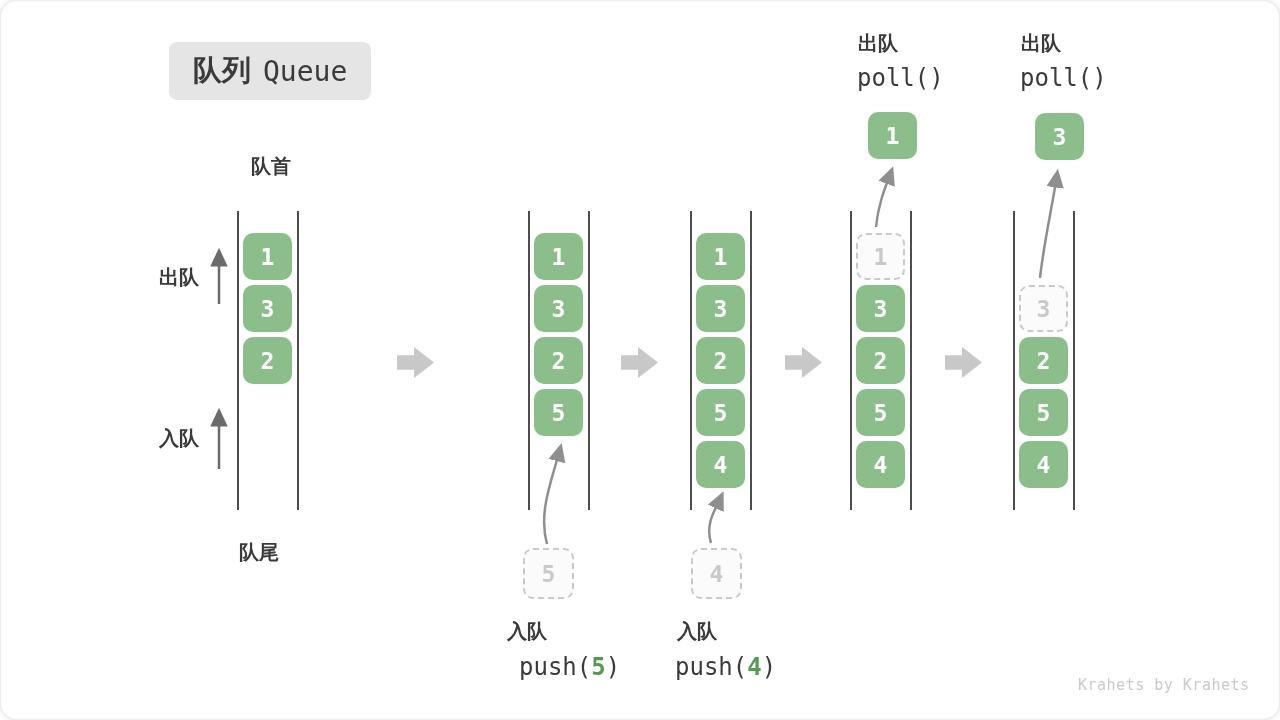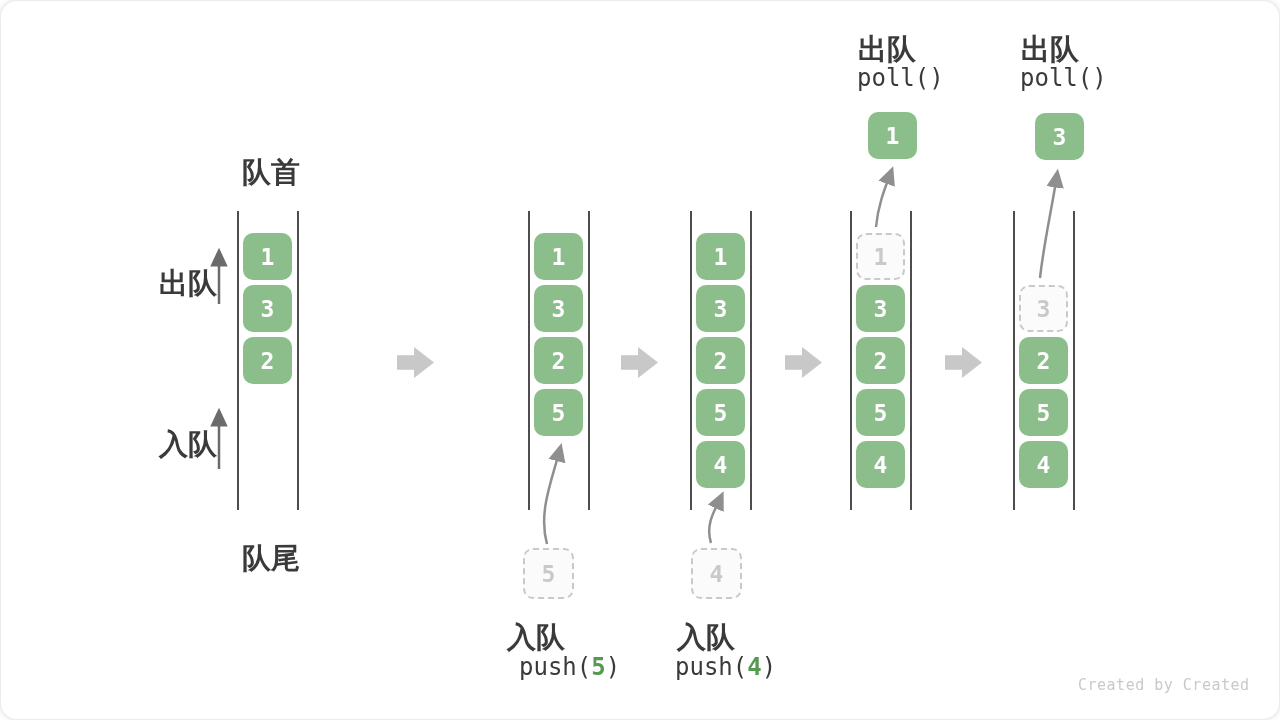--- a/index.html
+++ b/index.html
@@ -15,21 +15,21 @@
   .abs{position:absolute;}
   
   .title-badge{
     left:169px;top:42px;height:58px;padding:0 24px;
     background:#e5e5e5;border-radius:8px;
     display:flex;align-items:center;gap:12px;
   }
   .title-zh{font-weight:bold;font-size:29px;color:#3a3a3a;}
   .title-en{font-family:"DejaVu Sans Mono",monospace;font-size:28px;color:#3a3a3a;}
   
-  .zh-label{font-weight:bold;font-size:29px;color:#3a3a3a;white-space:nowrap;}
+  .zh-label{font-weight:bold;font-size:20px;color:#3a3a3a;white-space:nowrap;}
   .code{font-family:"DejaVu Sans Mono",monospace;font-size:24px;color:#3a3a3a;white-space:nowrap;}
   .code .arg{color:#569a51;font-weight:bold;}
   
   .vline{width:1.5px;height:299px;top:211px;background:#4d4d4d;}
   
   .cell{
     width:49px;height:47px;border-radius:10px;background:#8cbe8c;
     color:#ffffff;font-family:"DejaVu Sans Mono",monospace;font-weight:bold;font-size:23px;
     display:flex;align-items:center;justify-content:center;
   }
@@ -47,23 +47,27 @@
     font-family:"DejaVu Sans Mono",monospace;font-size:15px;color:#c9c9c9;
     letter-spacing:0.5px;white-space:nowrap;
   }
 </style>
 </head>
 <body>
 
 <div id="canvas">
   <div id="card"></div>
 
+  <div class="abs title-badge">
+    <span class="title-zh">队列</span>
+    <span class="title-en">Queue</span>
+  </div>
 
   <div class="abs zh-label" style="left:239px;top:153px;width:64px;text-align:center;">队首</div>
-  <div class="abs zh-label" style="left:239px;top:539px;width:64px;text-align:center;">队尾</div>
+  <div class="abs zh-label" style="left:239px;top:539px;width:64px;text-align:left;">队尾</div>
   <div class="abs zh-label" style="left:159px;top:264px;">出队</div>
   <div class="abs zh-label" style="left:159px;top:425px;">入队</div>
 
   <div class="abs vline" style="left:237px;"></div>
   <div class="abs vline" style="left:297px;"></div>
   <div class="abs cell" style="left:243px;top:233px;">1</div>
   <div class="abs cell" style="left:243px;top:285px;">3</div>
   <div class="abs cell" style="left:243px;top:337px;">2</div>
 
   <div class="abs block-arrow" style="left:397px;top:347px;"></div>
@@ -123,14 +127,14 @@
       </marker>
     </defs>
     <path d="M219,304 L219,254" stroke="#6b6b6b" stroke-width="2.5" fill="none" marker-end="url(#ah-dark)"></path>
     <path d="M219,469 L219,414" stroke="#6b6b6b" stroke-width="2.5" fill="none" marker-end="url(#ah-dark)"></path>
     <path d="M547,544 C538,512 552,480 560,449" stroke="#8f8f8f" stroke-width="2.5" fill="none" marker-end="url(#ah-light)"></path>
     <path d="M711,543 C705,524 715,510 721,497" stroke="#8f8f8f" stroke-width="2.5" fill="none" marker-end="url(#ah-light)"></path>
     <path d="M876,227 C878,205 885,188 891,172" stroke="#8f8f8f" stroke-width="2.5" fill="none" marker-end="url(#ah-light)"></path>
     <path d="M1040,278 C1044,242 1052,208 1057,175" stroke="#8f8f8f" stroke-width="2.5" fill="none" marker-end="url(#ah-light)"></path>
   </svg>
 
-  <div class="abs watermark" style="left:1078px;top:676px;">Created by Created</div>
+  <div class="abs watermark" style="left:1078px;top:676px;">Krahets by Krahets</div>
 </div>
 
 </body></html>

